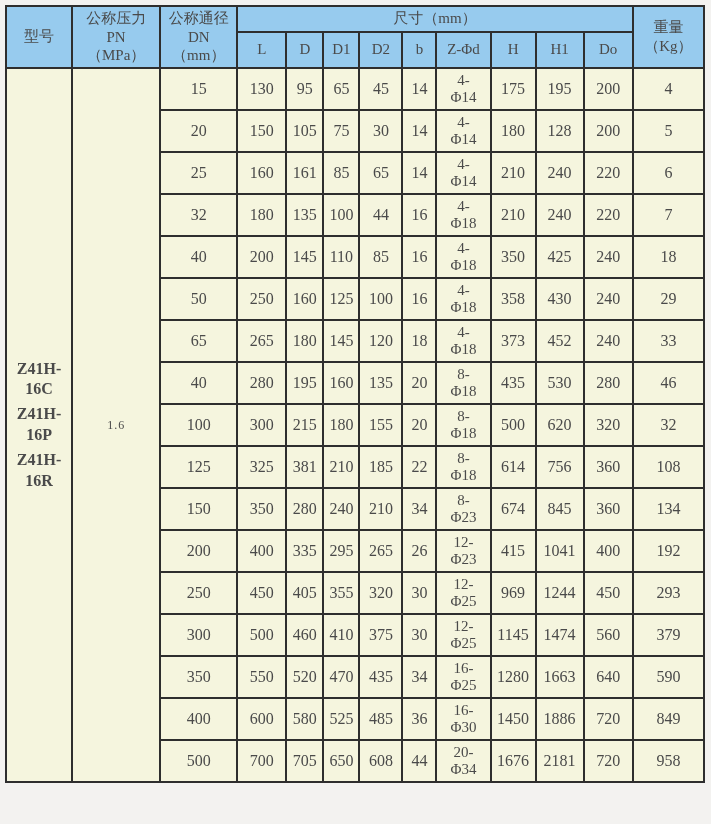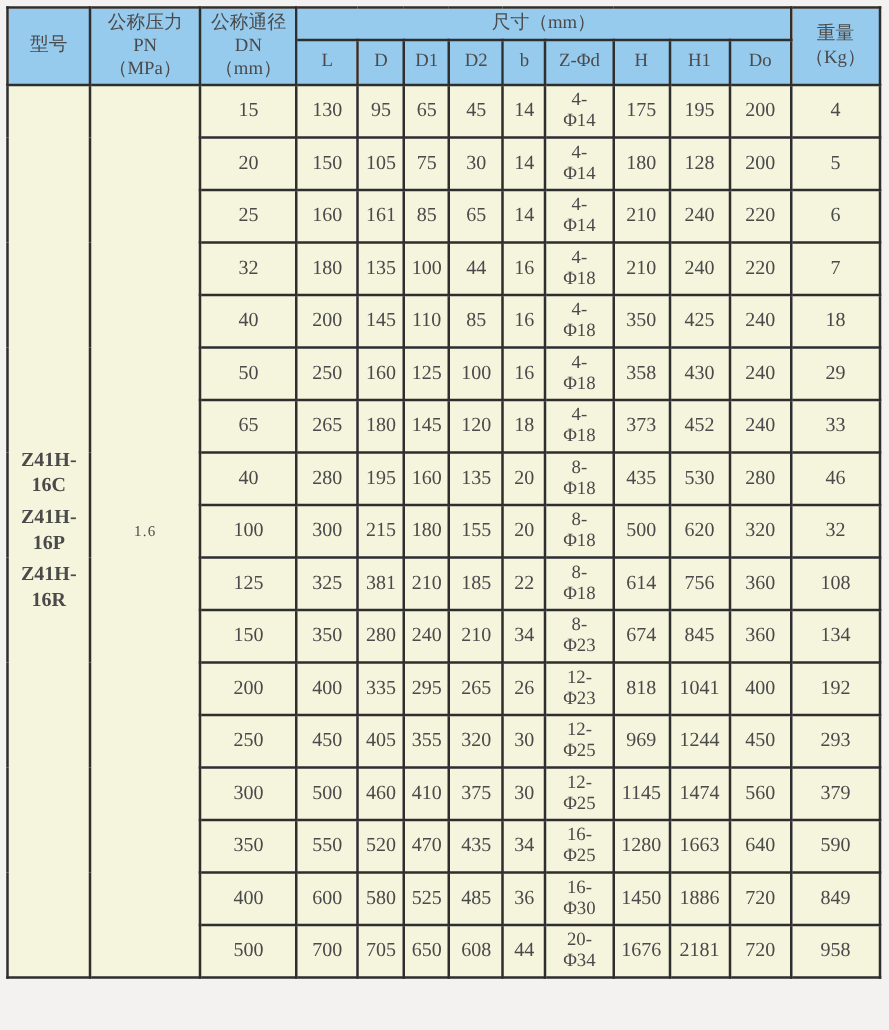--- a/index.html
+++ b/index.html
@@ -254,21 +254,21 @@
           <td>134</td>
         </tr>
         <tr>
           <td>200</td>
           <td>400</td>
           <td>335</td>
           <td>295</td>
           <td>265</td>
           <td>26</td>
           <td class="z-cell">12-<br>Φ23</td>
-          <td>818</td>
+          <td>415</td>
           <td>1041</td>
           <td>400</td>
           <td>192</td>
         </tr>
         <tr>
           <td>250</td>
           <td>450</td>
           <td>405</td>
           <td>355</td>
           <td>320</td>

